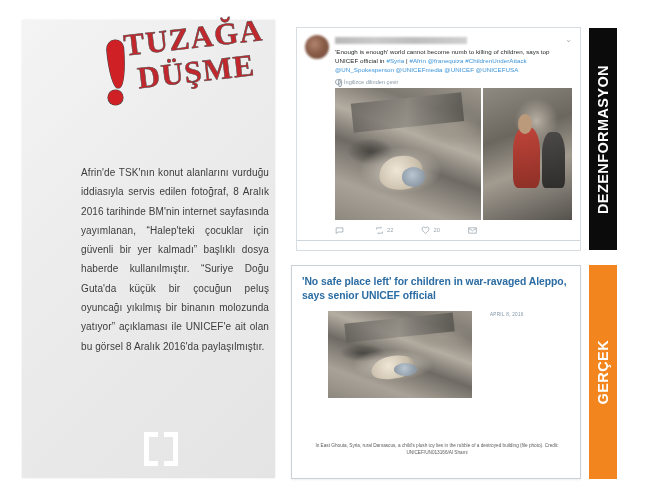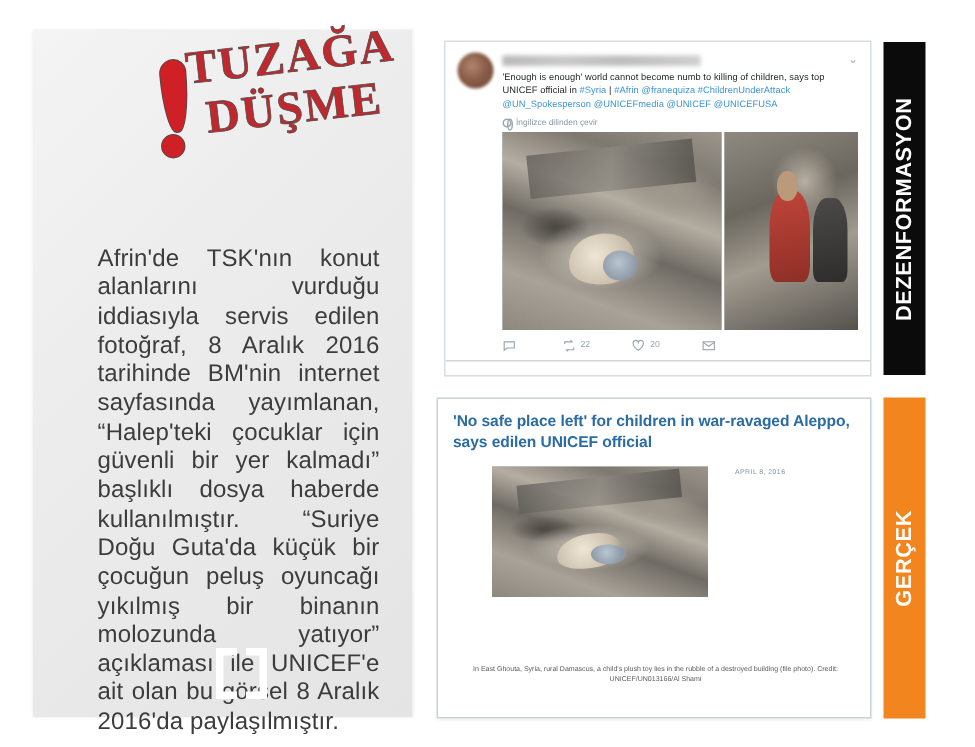--- a/index.html
+++ b/index.html
@@ -68,24 +68,24 @@
     line-height: 31px;
     letter-spacing: 1.2px;
     color: #c0282e;
     -webkit-text-stroke: 0.5px #4d4d4d;
     white-space: nowrap;
   }
   .title-line.second { margin-left: 10px; margin-top: 3px; }
 
   #body-text {
     position: absolute;
-    left: 43px;
+    left: 59px;
     top: 143px;
     width: 188px;
-    font-size: 16px;
+    font-size: 10px;
     line-height: 19.3px;
     color: #3c3c3c;
     text-align: justify;
     text-justify: inter-word;
     letter-spacing: 0.1px;
   }
 
   #bracket-mark {
     position: absolute;
     left: 122px;
@@ -429,21 +429,21 @@
       <svg class="tw-ico" viewBox="0 0 24 24">
         <rect x="2" y="5" width="20" height="14" fill="none" stroke="#9aa5ad" stroke-width="2"></rect>
         <path fill="none" stroke="#9aa5ad" stroke-width="2" d="M2 6l10 7 10-7"></path>
       </svg>
       <span></span>
     </div>
   </div>
 </div>
 
 <div id="article-card">
-  <h1 id="article-title">'No safe place left' for children in war-ravaged Aleppo, says edilen UNICEF official</h1>
+  <h1 id="article-title">'No safe place left' for children in war-ravaged Aleppo, says senior UNICEF official</h1>
 
   <div id="article-body">
     <div id="article-figure">
       <div class="rubble-main"></div>
       <div class="toy-blob"></div>
       <div class="toy-blob2"></div>
     </div>
     <div id="article-date">APRIL 8, 2016</div>
   </div>
 

